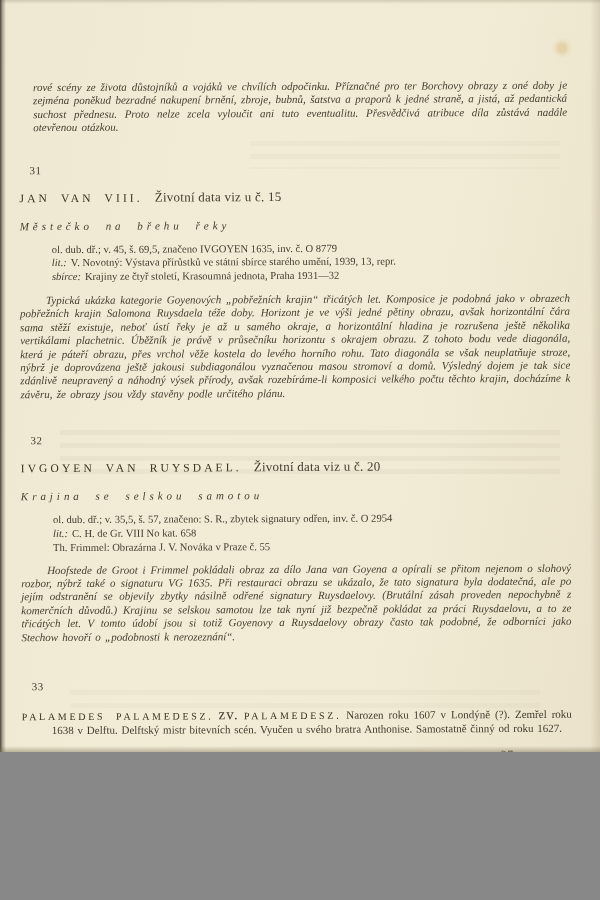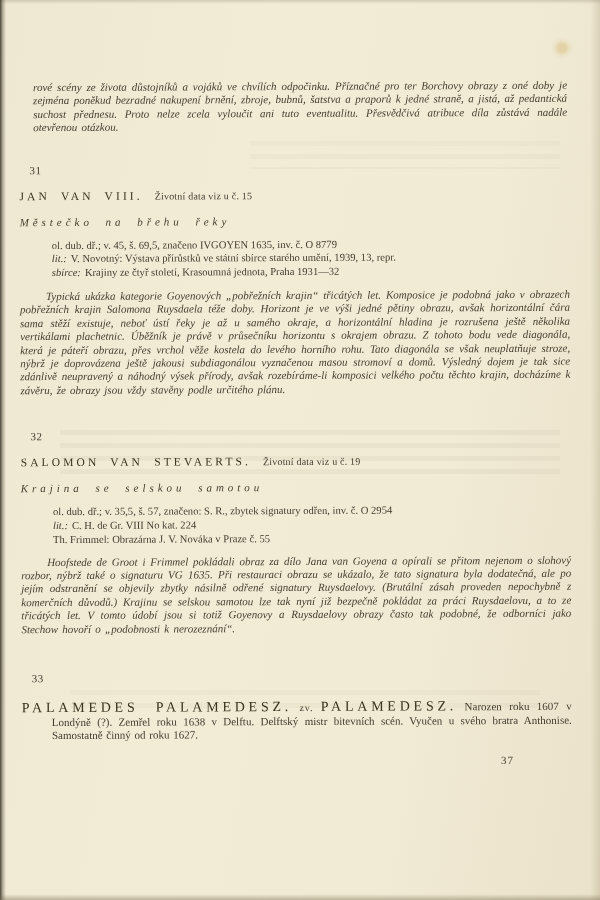--- a/index.html
+++ b/index.html
@@ -1,19 +1,19 @@
 <!DOCTYPE html>
 <html><head>
 <meta charset="utf-8">
 <style>
   html, body { margin: 0; padding: 0; background: #888; }
   .page {
     position: relative;
     width: 600px;
-    height: 900px;
+    height: 752px;
     background:
       radial-gradient(circle at 562px 48px, rgba(205,170,90,0.35) 0 4px, rgba(205,170,90,0.12) 7px, transparent 11px),
       linear-gradient(100deg, #eee7d1 0%, #f2ebd6 35%, #f1ead4 70%, #eae2ca 100%);
     overflow: hidden;
     font-family: "Liberation Serif", "DejaVu Serif", serif;
     color: #433c2f;
   }
   .edge-left {
     position: absolute; left: 0; top: 0; bottom: 0; width: 6px;
     background: linear-gradient(to right, rgba(58,53,40,0.9), rgba(58,53,40,0.35) 45%, rgba(58,53,40,0.0));
@@ -68,21 +68,21 @@
   .num31 { margin-top: 29px; }
   .num32 { margin-top: 33px; }
   .num33 { margin-top: 36px; }
 
   .artist-line { margin-top: 14px; font-size: 11.5px; white-space: nowrap; }
   .artist-caps {
     letter-spacing: 0.27em;
     word-spacing: 0.45em;
     color: #38321f;
   }
-  .artist-note { margin-left: 9px; font-size: 10px; letter-spacing: 0.02em; margin-top: 16px; }
+  .artist-note { margin-left: 9px; font-size: 13px; letter-spacing: 0.02em; margin-top: 16px; }
 
   .work-title {
     margin-top: 14px;
     font-style: italic;
     font-size: 11px;
     letter-spacing: 0.36em;
     word-spacing: 0.55em;
     color: #473f30;
   }
 
@@ -106,26 +106,26 @@
   .bio-block {
     margin-top: 17px;
     font-size: 11px;
     line-height: 13.6px;
     text-align: justify;
     word-spacing: 1px;
     padding-left: 30px;
     text-indent: -30px;
   }
   .bio-caps {
-    font-size: 14px;
+    font-size: 10px;
     letter-spacing: 0.27em;
     word-spacing: 0.45em;
     color: #38321f;
   }
-  .bio-link { font-size: 10px; letter-spacing: 0.08em; }
+  .bio-link { font-size: 15px; letter-spacing: 0.08em; }
 
   .page-number {
     margin-top: 13px;
     text-align: right;
     padding-right: 58px;
     font-size: 11px;
     letter-spacing: 1px;
     color: #4a4335;
   }
 </style>
@@ -162,30 +162,30 @@
         <div>
           <span class="detail-label">sbírce:</span><span>Krajiny ze čtyř století, Krasoumná jednota, Praha 1931—32</span>
         </div>
       </div>
       <p class="commentary c31">Typická ukázka kategorie Goyenových „pobřežních krajin“ třicátých let. Komposice je podobná jako v obrazech pobřežních krajin Salomona Ruysdaela téže doby. Horizont je ve výši jedné pětiny obrazu, avšak horizontální čára sama stěží existuje, neboť ústí řeky je až u samého okraje, a horizontální hladina je rozrušena ještě několika vertikálami plachetnic. Úběžník je právě v průsečníku horizontu s okrajem obrazu. Z tohoto bodu vede diagonála, která je páteří obrazu, přes vrchol věže kostela do levého horního rohu. Tato diagonála se však neuplatňuje stroze, nýbrž je doprovázena ještě jakousi subdiagonálou vyznačenou masou stromoví a domů. Výsledný dojem je tak sice zdánlivě neupravený a náhodný výsek přírody, avšak rozebíráme-li komposici velkého počtu těchto krajin, docházíme k závěru, že obrazy jsou vždy stavěny podle určitého plánu.</p>
     </div>
 
     <div>
       <div class="entry-number num32">32</div>
       <div class="artist-line">
-        <span class="artist-caps">SALOMON VAN STEVAERTS.</span>
-        <span class="artist-note">Životní data viz u č. 19</span>
+        <span class="artist-caps">IVGOYEN VAN RUYSDAEL.</span>
+        <span class="artist-note">Životní data viz u č. 20</span>
       </div>
       <div class="work-title">Krajina se selskou samotou</div>
       <div class="details">
         <div>
           <span class="detail-label"></span><span>ol. dub. dř.; v. 35,5, š. 57,  značeno: S. R., zbytek signatury odřen,  inv. č. O 2954</span>
         </div>
         <div>
-          <span class="detail-label">lit.:</span><span>C. H. de Gr. VIII No kat. 224</span>
+          <span class="detail-label">lit.:</span><span>C. H. de Gr. VIII No kat. 658</span>
         </div>
         <div>
           <span class="detail-label"></span><span>Th. Frimmel: Obrazárna J. V. Nováka v Praze č. 55</span>
         </div>
       </div>
       <p class="commentary c32">Hoofstede de Groot i Frimmel pokládali obraz za dílo Jana van Goyena a opírali se přitom nejenom o slohový rozbor, nýbrž také o signaturu VG 1635. Při restauraci obrazu se ukázalo, že tato signatura byla dodatečná, ale po jejím odstranění se objevily zbytky násilně odřené signatury Ruysdaelovy. (Brutální zásah proveden nepochybně z komerčních důvodů.) Krajinu se selskou samotou lze tak nyní již bezpečně pokládat za práci Ruysdaelovu, a to ze třicátých let. V tomto údobí jsou si totiž Goyenovy a Ruysdaelovy obrazy často tak podobné, že odborníci jako Stechow hovoří o „podobnosti k nerozeznání“.</p>
     </div>
 
     <div>
       <div class="entry-number num33">33</div>

